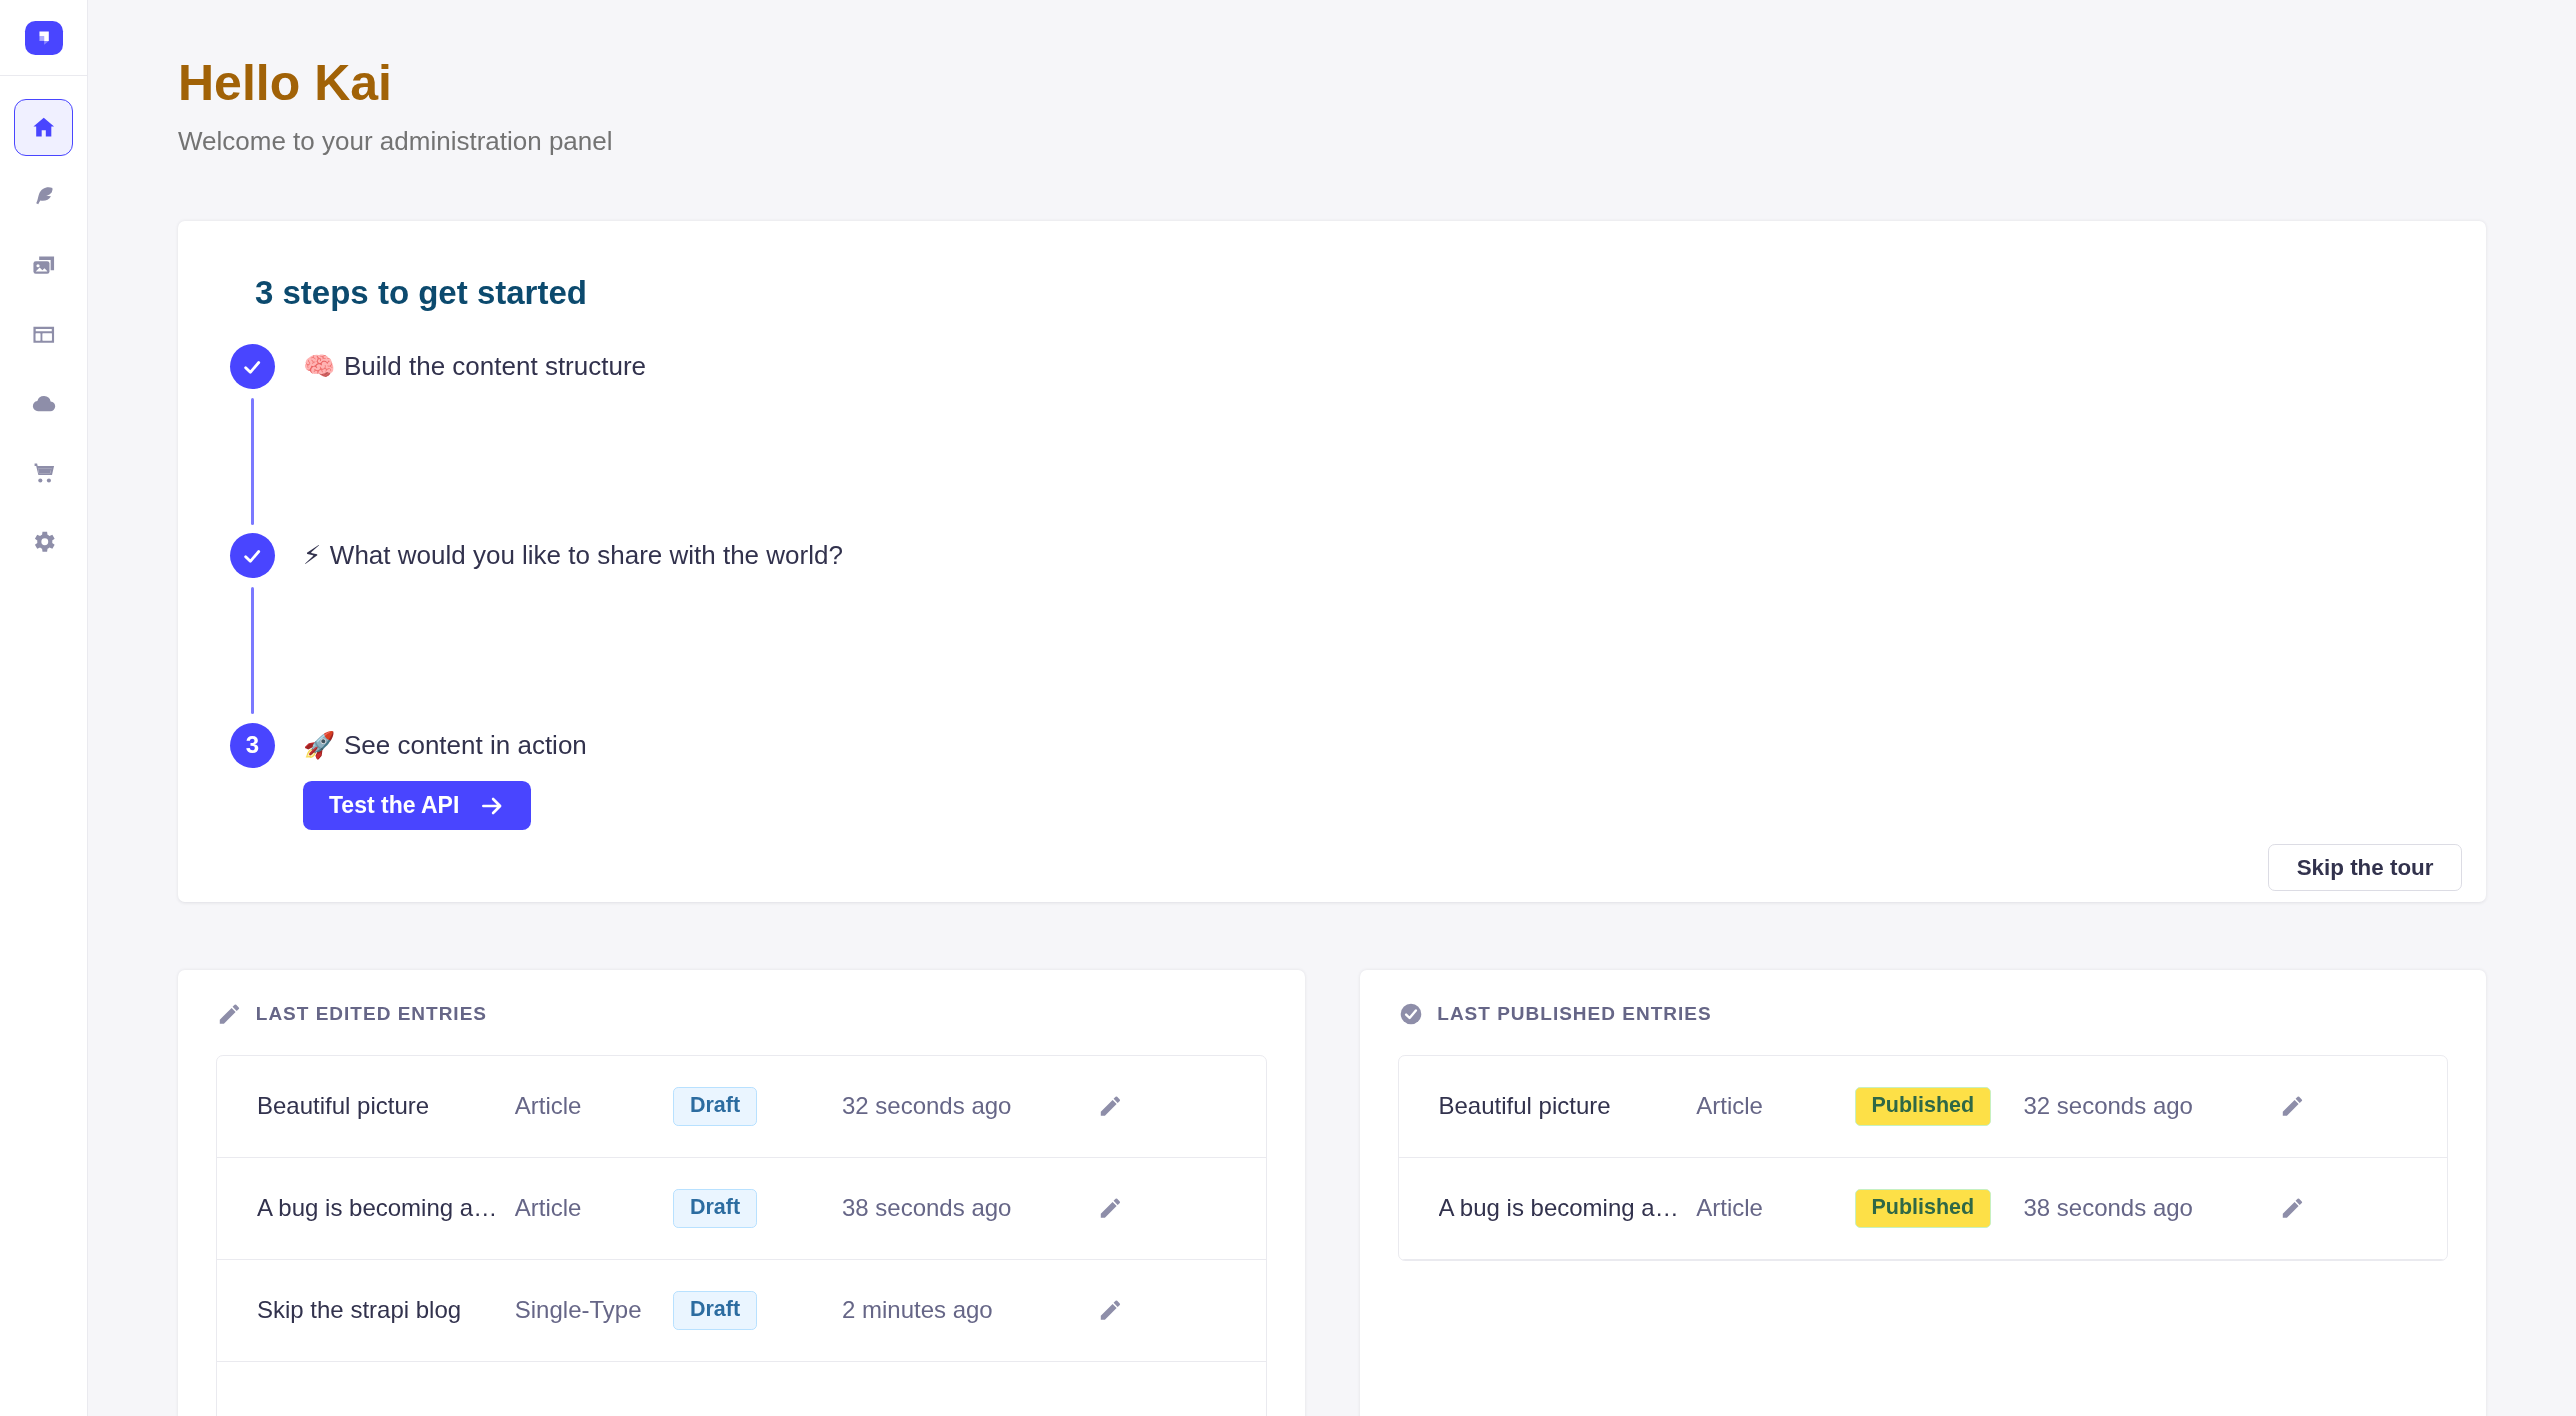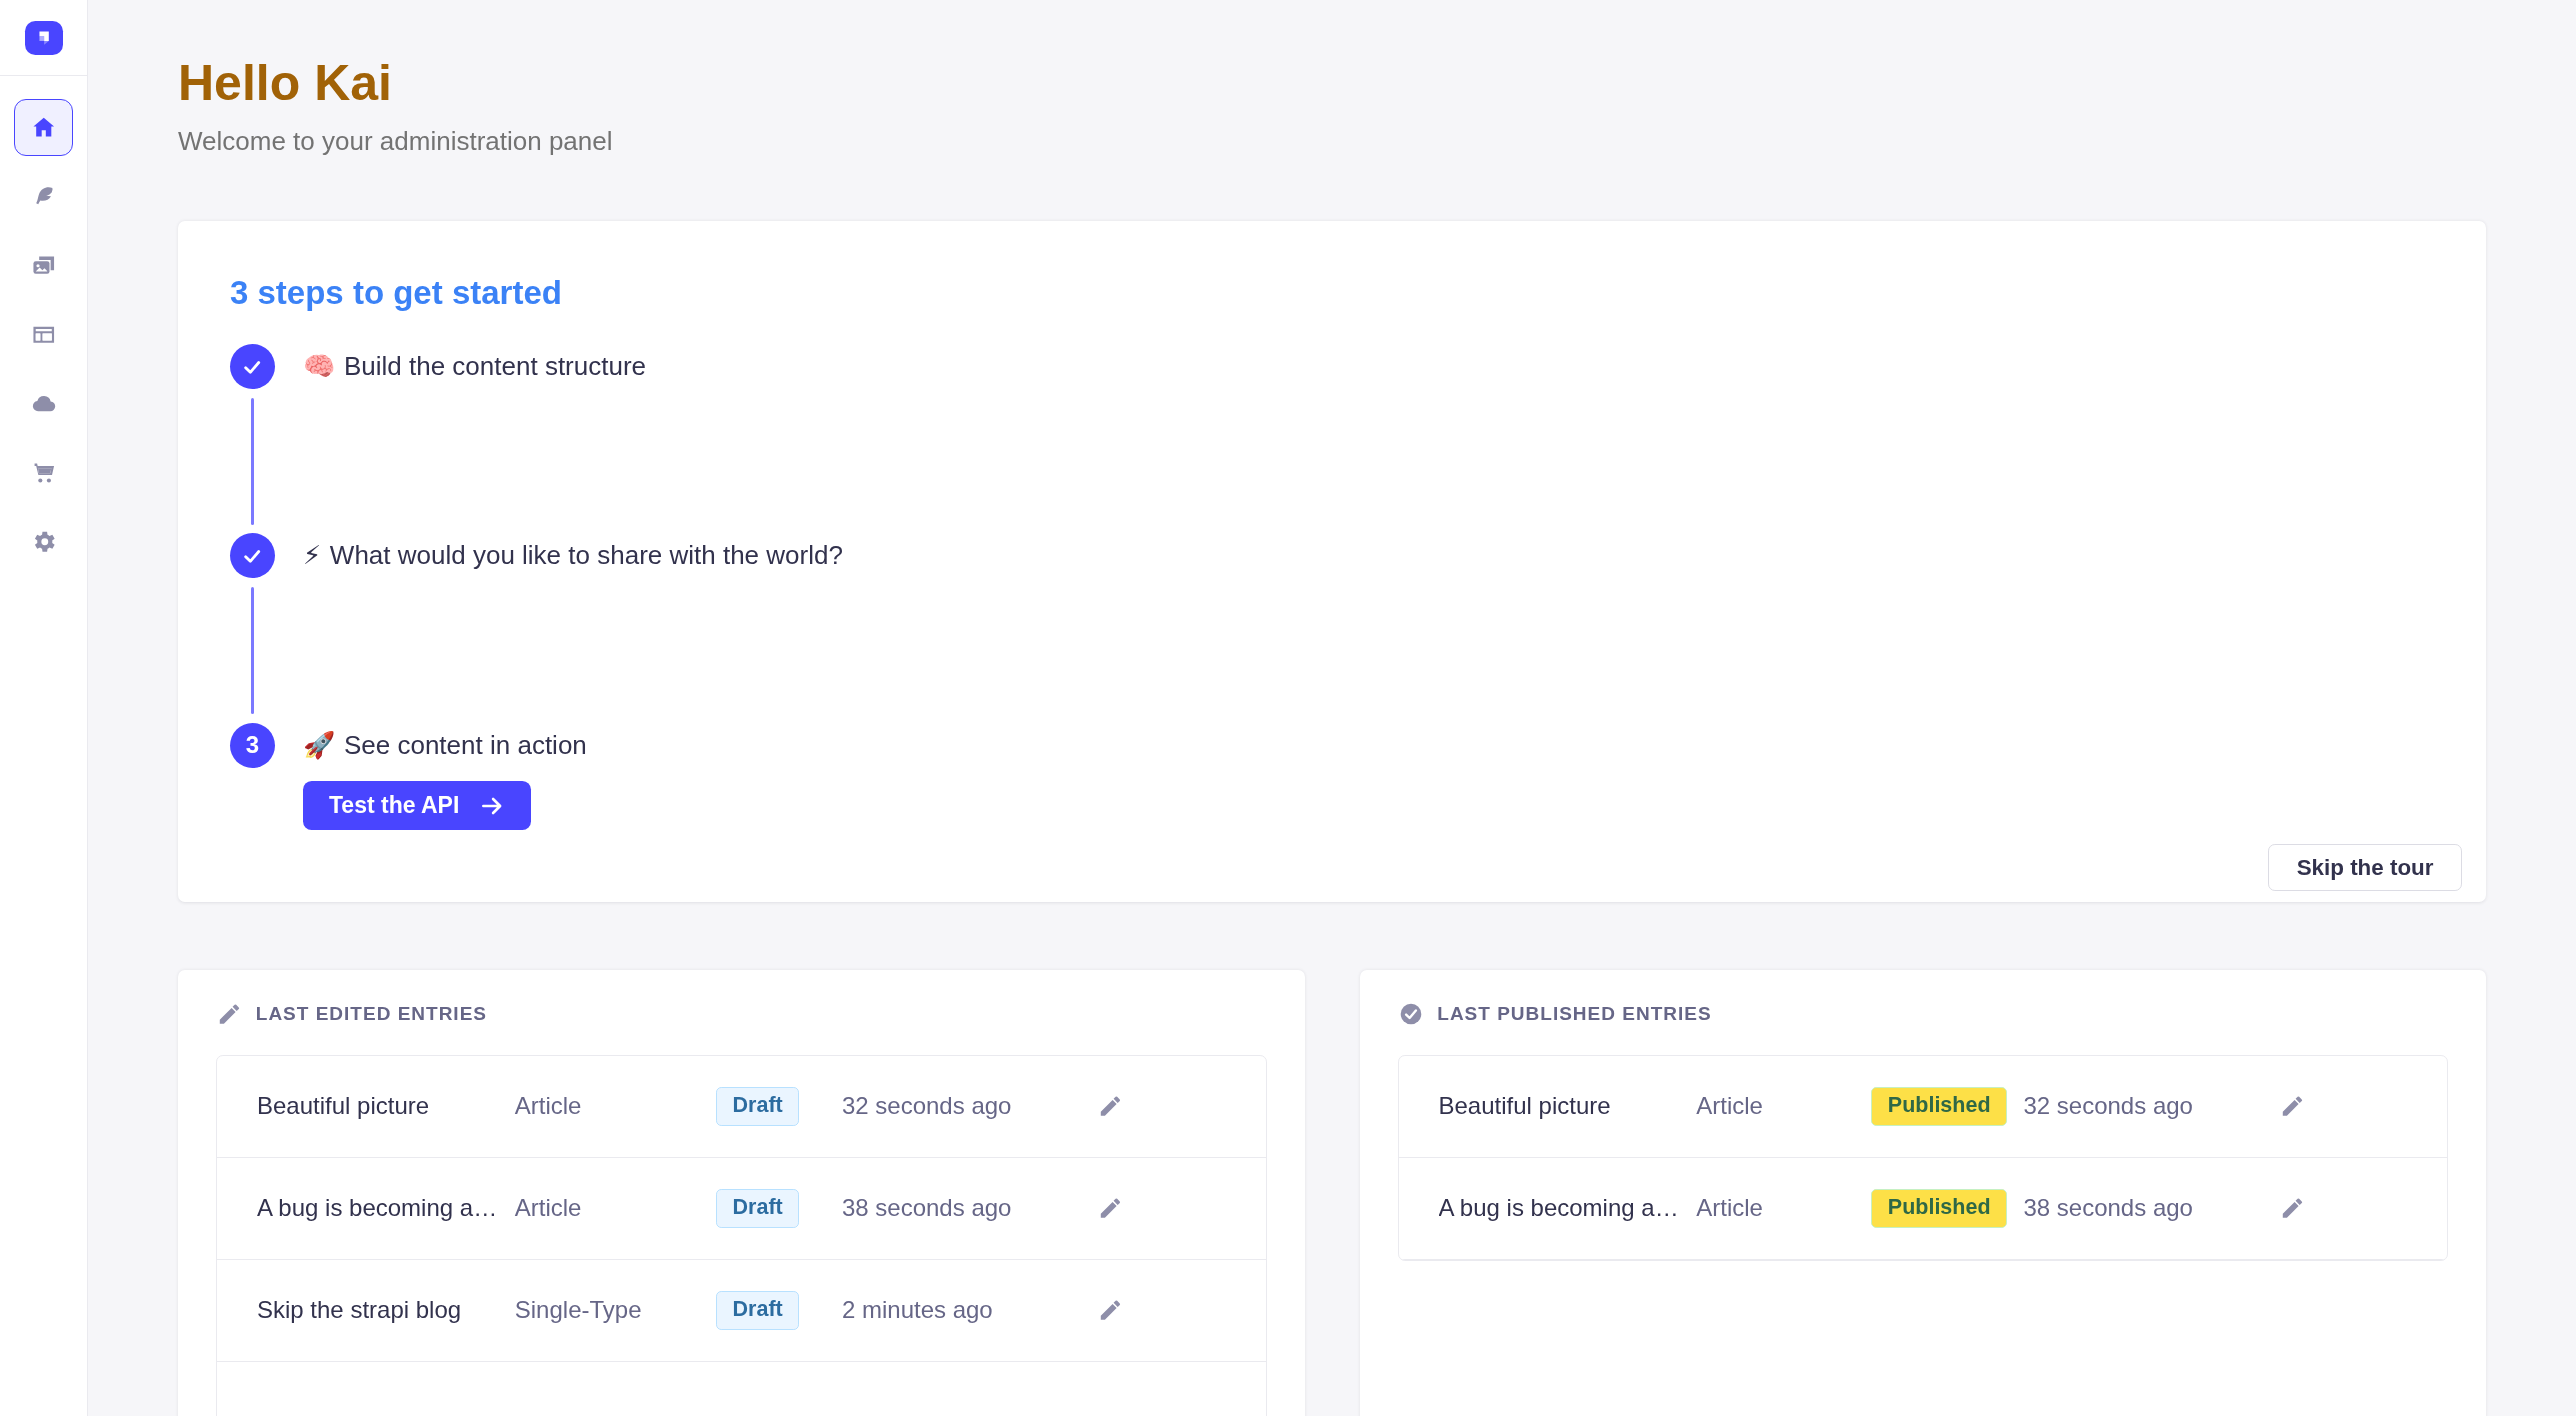--- a/index.html
+++ b/index.html
@@ -40,21 +40,21 @@
   h1[data-name="page-title"] { font-size:50px; font-weight:700; color:#a16207; line-height:1.15; }
   .subtitle { font-size:26px; color:#737373; margin-top:13.8px; }
 
   .card {
     background:#ffffff; border-radius:6.9px;
     box-shadow:0 0.9px 3.4px rgba(33,33,52,0.1);
   }
 
   
   .onboarding { margin-top:64px; height:681px; padding:53px 52px; position:relative; }
-  .onboarding h2 { font-size:33px; font-weight:700; color:#3b82f6; }
+  .onboarding h2 { font-size:33px; font-weight:700; color:#0c4a6e;margin-left:25px; }
   .steps { margin-top:32px; }
   .step { display:flex; align-items:center; }
   .step-circle {
     width:45px; height:45px; border-radius:50%; background:#4945ff;
     display:flex; align-items:center; justify-content:center; flex:0 0 45px;
   }
   .step-circle svg { width:22.4px; height:22.4px; }
   .step-number { color:#ffffff; font-size:24px; font-weight:700; }
   .step-label { margin-left:28px; font-size:26px; color:#32324d; display:flex; align-items:center; }
   .step-emoji { margin-right:8.6px; font-size:26px; }
@@ -90,21 +90,21 @@
   }
   .trow {
     height:102px; display:grid;
     grid-template-columns:26% 16% 17% 24% 1fr;
     align-items:center; padding:0 17px 0 40px;
     border-bottom:0.9px solid #eaeaef; cursor:pointer;
   }
   .trow.empty { border-bottom:none; cursor:default; }
   .t-title { font-size:24px; color:#32324d; white-space:nowrap; overflow:hidden; }
   .t-type, .t-time { font-size:24px; color:#666687; }
-  .badge-cell { display:flex; justify-content:center; }
+  .badge-cell { display:flex; }
   .badge {
     display:inline-block; padding:6.9px 15.5px; border-radius:5.2px;
     font-size:21.5px; font-weight:700; line-height:1.1;
   }
   .badge.draft { background:#eaf5ff; border:0.9px solid #b8e1ff; color:#2c6ca0; }
   .badge.published { background:#fde047; border:0.9px solid #c6f0c2; color:#2f6846; }
   .action-cell { display:flex; }
   .edit-btn {
     background:none; border:none; cursor:pointer; padding:5.2px; margin-left:12px;
     color:#8e8ea9; display:flex; align-items:center;

